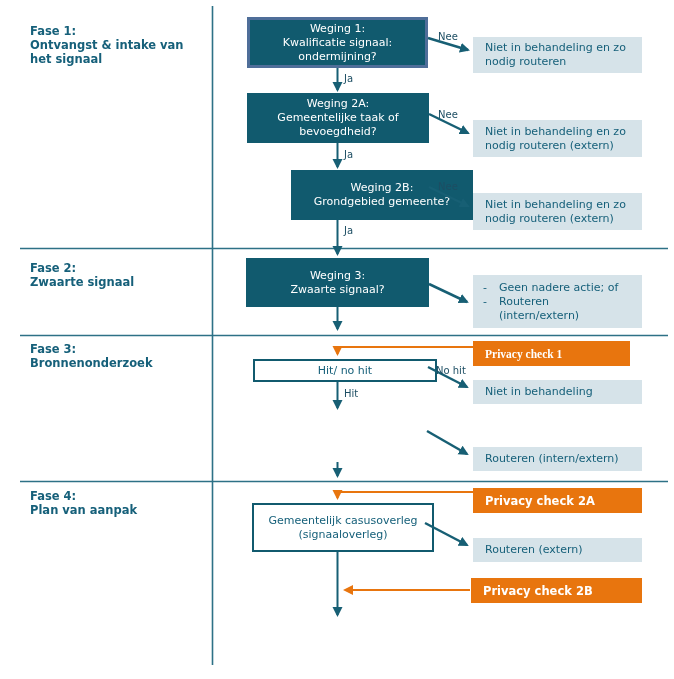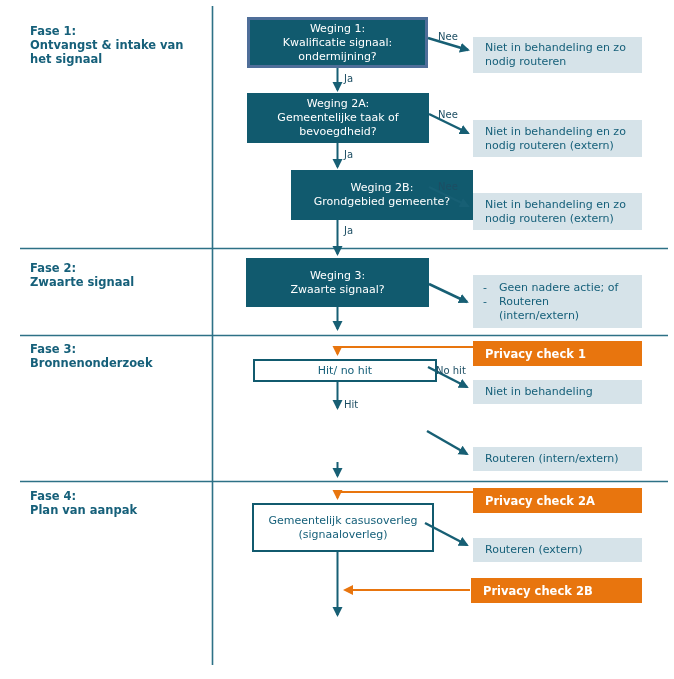--- a/index.html
+++ b/index.html
@@ -125,26 +125,26 @@
       <span class="dash">-</span>
       <span>Routeren
 (intern/extern)</span>
     </div>
   </div>
 
   <div class="box lbox" style="left:473px;top:380px;width:169px;height:24px;">Niet in behandeling</div>
   <div class="box lbox" style="left:473px;top:447px;width:169px;height:24px;">Routeren (intern/extern)</div>
   <div class="box lbox" style="left:473px;top:538px;width:169px;height:24px;padding-left:12px;">Routeren (extern)</div>
 
-  <div class="box obox" style="left:473px;top:341px;width:169px;height:25px;">Privacy check 1</div>
+  <div class="box obox" style="left:473px;top:341px;width:157px;height:25px;font-family:Liberation Serif, serif;">Privacy check 1</div>
   <div class="box obox" style="left:473px;top:488px;width:169px;height:25px;">Privacy check 2A</div>
   <div class="box obox" style="left:471px;top:578px;width:171px;height:25px;">Privacy check 2B</div>
 
   <span class="elabel" style="left:344px;top:72px;">Ja</span>
   <span class="elabel" style="left:344px;top:148px;">Ja</span>
   <span class="elabel" style="left:344px;top:224px;">Ja</span>
   <span class="elabel" style="left:438px;top:30px;">Nee</span>
   <span class="elabel" style="left:438px;top:108px;">Nee</span>
   <span class="elabel" style="left:438px;top:180px;">Nee</span>
   <span class="elabel" style="left:436px;top:364px;">No hit</span>
-  <span class="elabel" style="left:344px;top:387px;margin-top:11px;">Hit</span>
+  <span class="elabel" style="left:344px;top:387px;">Hit</span>
 
 </div>
 
 </body></html>

